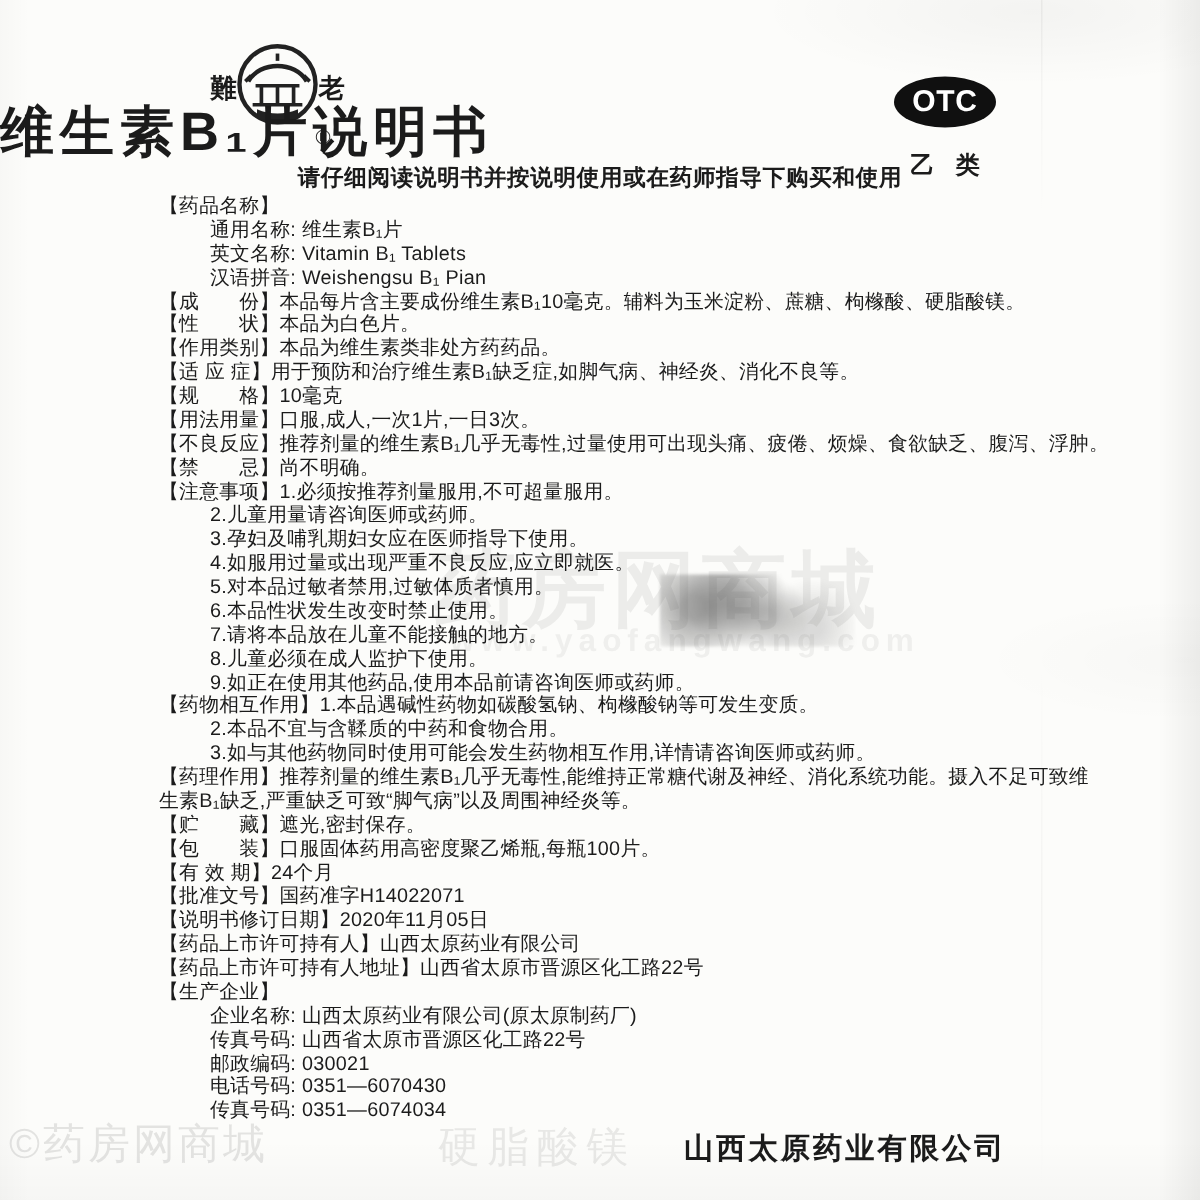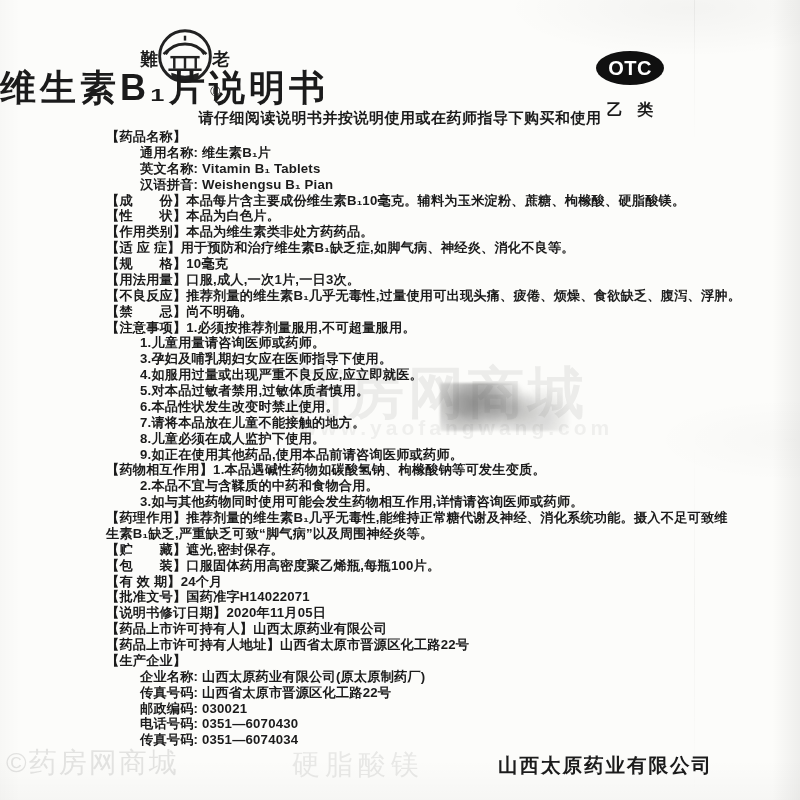--- a/index.html
+++ b/index.html
@@ -34,25 +34,25 @@
   .title{position:absolute;left:0;right:0;top:64px;text-align:left;
     font-size:36px;font-weight:700;letter-spacing:4px;}
   .subtitle{position:absolute;left:0;right:0;top:109px;text-align:center;
     font-size:15px;font-weight:700;letter-spacing:0.5px;}
   .otc{position:absolute;left:595px;top:36px;width:70px;text-align:center;}
   .otc-ellipse{width:68px;height:34px;margin:15px auto;border-radius:50%;background:#101010;color:#ffffff;
     font-size:20px;font-weight:700;letter-spacing:0.5px;display:flex;align-items:center;justify-content:center;}
   .otc-class{margin-top:12px;font-size:16px;font-weight:700;letter-spacing:5px;padding-left:5px;}
   
   .body-text{position:absolute;left:106px;top:129px;right:20px;}
-  .line{font-size:13.2px;line-height:15.88px;font-weight:700;letter-spacing:0.2px;white-space:nowrap;}
+  .line{font-size:13.2px;line-height:15.88px;font-weight:400;letter-spacing:0.2px;white-space:nowrap;}
   .line.ind{padding-left:34px;}
   
   .contact-note{position:absolute;left:152px;top:808px;font-size:13.5px;font-weight:700;letter-spacing:0.3px;}
-  .company-signature{position:absolute;left:456px;top:752px;font-size:19.5px;font-weight:700;letter-spacing:2px;margin-left:42px;}
+  .company-signature{position:absolute;left:456px;top:752px;font-size:19.5px;font-weight:700;letter-spacing:2px;}
 </style>
 </head>
 <body>
 
 <div class="page">
 
   <div class="fold-line"></div>
 
   <div class="wm wm-center">药房网商城</div>
   <div class="wm wm-url">www.yaofangwang.com</div>
@@ -87,21 +87,21 @@
       <div class="line ind">汉语拼音: Weishengsu B₁ Pian</div>
       <div class="line">【成　　份】本品每片含主要成份维生素B₁10毫克。辅料为玉米淀粉、蔗糖、枸橼酸、硬脂酸镁。</div>
       <div class="line">【性　　状】本品为白色片。</div>
       <div class="line">【作用类别】本品为维生素类非处方药药品。</div>
       <div class="line">【适 应 症】用于预防和治疗维生素B₁缺乏症,如脚气病、神经炎、消化不良等。</div>
       <div class="line">【规　　格】10毫克</div>
       <div class="line">【用法用量】口服,成人,一次1片,一日3次。</div>
       <div class="line">【不良反应】推荐剂量的维生素B₁几乎无毒性,过量使用可出现头痛、疲倦、烦燥、食欲缺乏、腹泻、浮肿。</div>
       <div class="line">【禁　　忌】尚不明确。</div>
       <div class="line">【注意事项】1.必须按推荐剂量服用,不可超量服用。</div>
-      <div class="line ind">1.儿童用量请咨询医师或药师。</div>
+      <div class="line ind">2.儿童用量请咨询医师或药师。</div>
       <div class="line ind">3.孕妇及哺乳期妇女应在医师指导下使用。</div>
       <div class="line ind">4.如服用过量或出现严重不良反应,应立即就医。</div>
       <div class="line ind">5.对本品过敏者禁用,过敏体质者慎用。</div>
       <div class="line ind">6.本品性状发生改变时禁止使用。</div>
       <div class="line ind">7.请将本品放在儿童不能接触的地方。</div>
       <div class="line ind">8.儿童必须在成人监护下使用。</div>
       <div class="line ind">9.如正在使用其他药品,使用本品前请咨询医师或药师。</div>
       <div class="line">【药物相互作用】1.本品遇碱性药物如碳酸氢钠、枸橼酸钠等可发生变质。</div>
       <div class="line ind">2.本品不宜与含鞣质的中药和食物合用。</div>
       <div class="line ind">3.如与其他药物同时使用可能会发生药物相互作用,详情请咨询医师或药师。</div>

